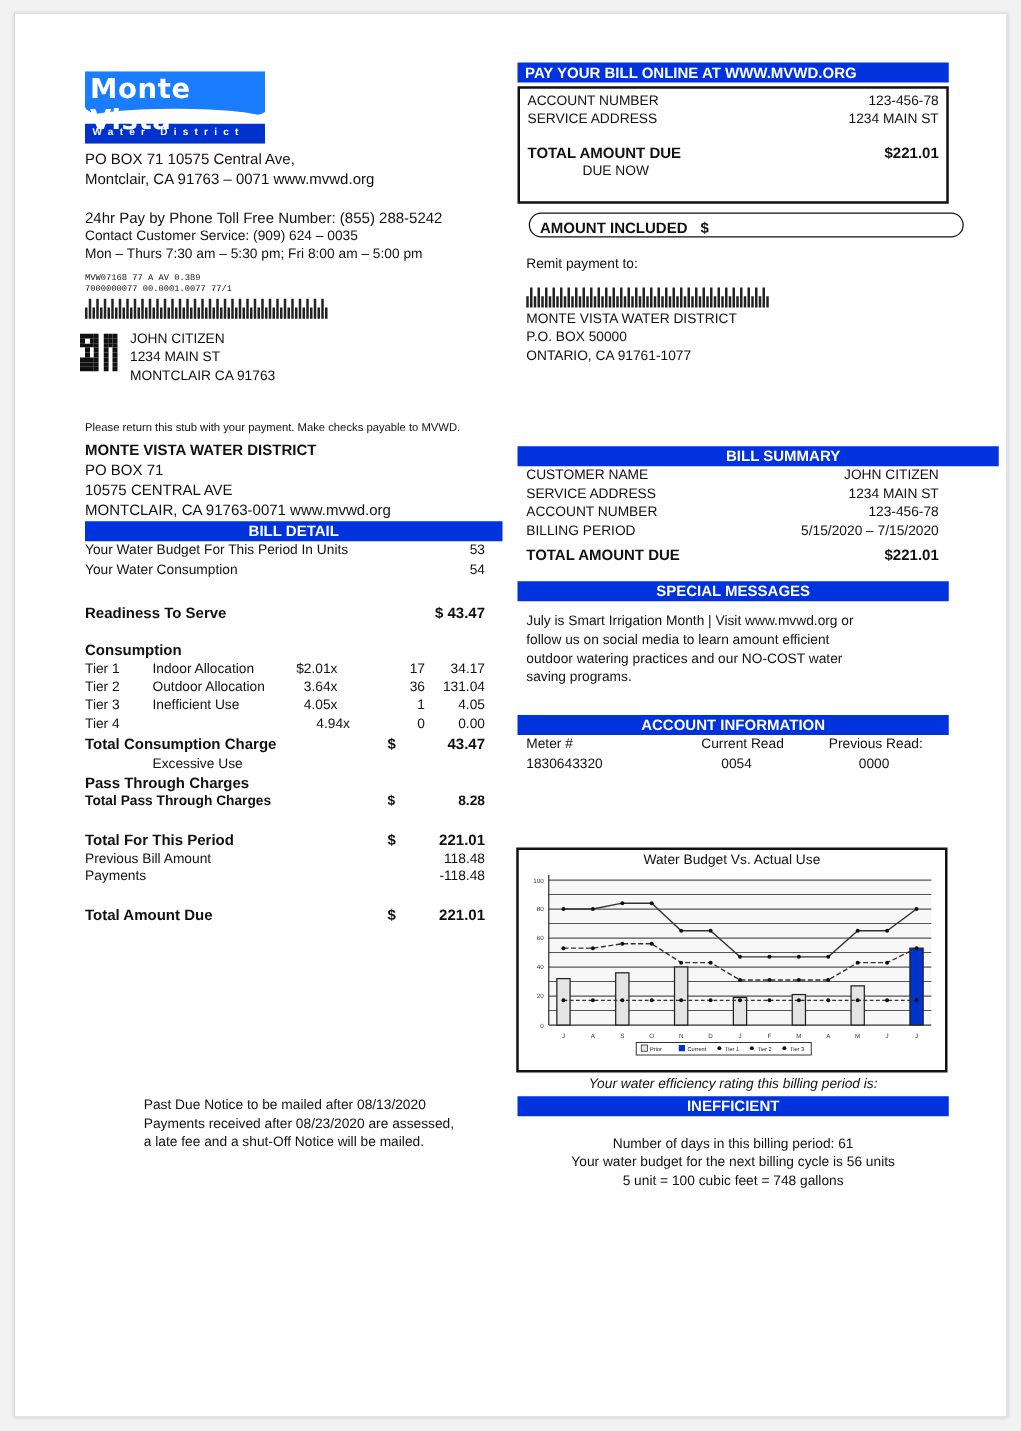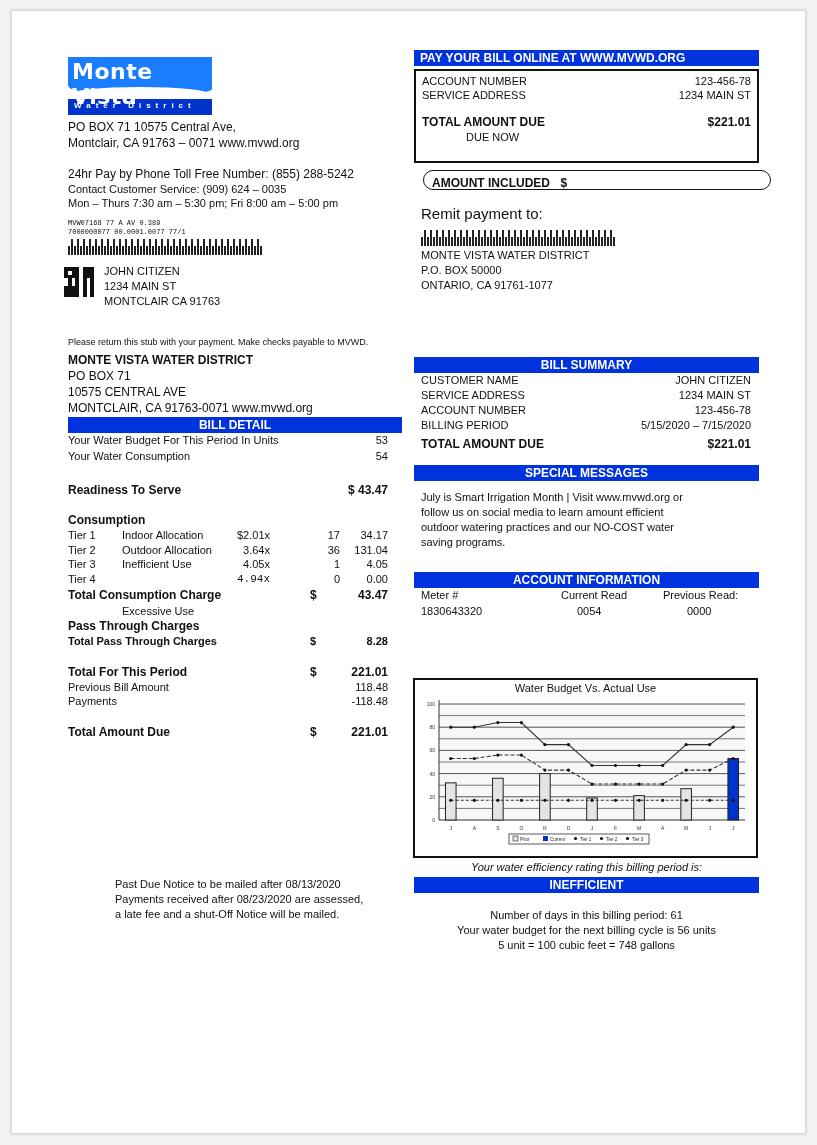--- a/index.html
+++ b/index.html
@@ -207,21 +207,21 @@
     <div class="row f12 bold" style="margin-top:14px">
         <span>TOTAL AMOUNT DUE</span>
         <span>$221.01</span>
       </div>
     <div class="f11" style="margin-left:44px;margin-top:2px">DUE NOW</div>
   </div>
   <div class="abs pill" style="left:411px;top:159px;width:348px;height:20px;box-sizing:border-box;padding:2px 8px;">
     <span class="f12 bold">AMOUNT INCLUDED</span>
     <span class="f12 bold" style="margin-left:6px">$</span>
   </div>
-  <div class="abs" style="left:409px;top:194px;font-size:15px;">Remit payment to:</div>
+  <div class="abs" style="left:409px;top:194px;font-size:11px;">Remit payment to:</div>
   <div class="abs barcode" id="barcode2" style="left:409px;top:219px;">
       <span style="height: 9px;"></span>
       <span style="height: 16px;"></span>
       <span style="height: 9px;"></span>
       <span style="height: 16px;"></span>
       <span style="height: 9px;"></span>
       <span style="height: 16px;"></span>
       <span style="height: 9px;"></span>
       <span style="height: 16px;"></span>
       <span style="height: 9px;"></span>
@@ -329,21 +329,21 @@
         <div style="position: relative; height: 14.5px;">
           <span style="position: absolute; left: 0px;">Tier 3</span>
           <span style="position: absolute; left: 54px;">Inefficient Use</span>
           <span style="position: absolute; right: 118px;">4.05x</span>
           <span style="position: absolute; right: 48px;">1</span>
           <span style="position: absolute; right: 0px;">4.05</span>
         </div>
         <div style="position: relative; height: 14.5px;">
           <span style="position: absolute; left: 0px;">Tier 4</span>
           <span style="position: absolute; left: 54px; margin-top: 32px;">Excessive Use</span>
-          <span style="position: absolute; right: 118px; font-family: Liberation Mono, monospace;">4.94x</span>
+          <span style="position: absolute; right: 108px;">4.94x</span>
           <span style="position: absolute; right: 48px;">0</span>
           <span style="position: absolute; right: 0px;">0.00</span>
         </div>
       </div>
     <div class="f12 bold" style="position:relative;height:17px;margin-top:1px">
       <span>Total Consumption Charge</span>
       <span style="position:absolute;left:242px">$</span>
       <span style="position:absolute;right:0">43.47</span>
     </div>
     <div class="f12 bold" style="margin-top:14px;height:16px">Pass Through Charges</div>
@@ -371,21 +371,21 @@
       <span style="position:absolute;right:0">221.01</span>
     </div>
   </div>
 
   <div class="abs f11" style="left:103px;top:866px;line-height:15px;">
     <div>Past Due Notice to be mailed after 08/13/2020</div>
     <div>Payments received after 08/23/2020 are assessed,</div>
     <div>a late fee and a shut-Off Notice will be mailed.</div>
   </div>
 
-  <div class="abs blue hdr" style="left:402px;top:346px;width:345px;">BILL SUMMARY</div>
+  <div class="abs blue hdr" style="left:402px;top:346px;width:345px;padding-left:40px;">BILL SUMMARY</div>
   <div class="abs f11" style="left:409px;top:363px;width:330px;">
     <div id="summary-rows">
         <div class="row" style="height: 15px;">
           <span>CUSTOMER NAME</span>
           <span>JOHN CITIZEN</span>
         </div>
         <div class="row" style="height: 15px;">
           <span>SERVICE ADDRESS</span>
           <span>1234 MAIN ST</span>
         </div>

